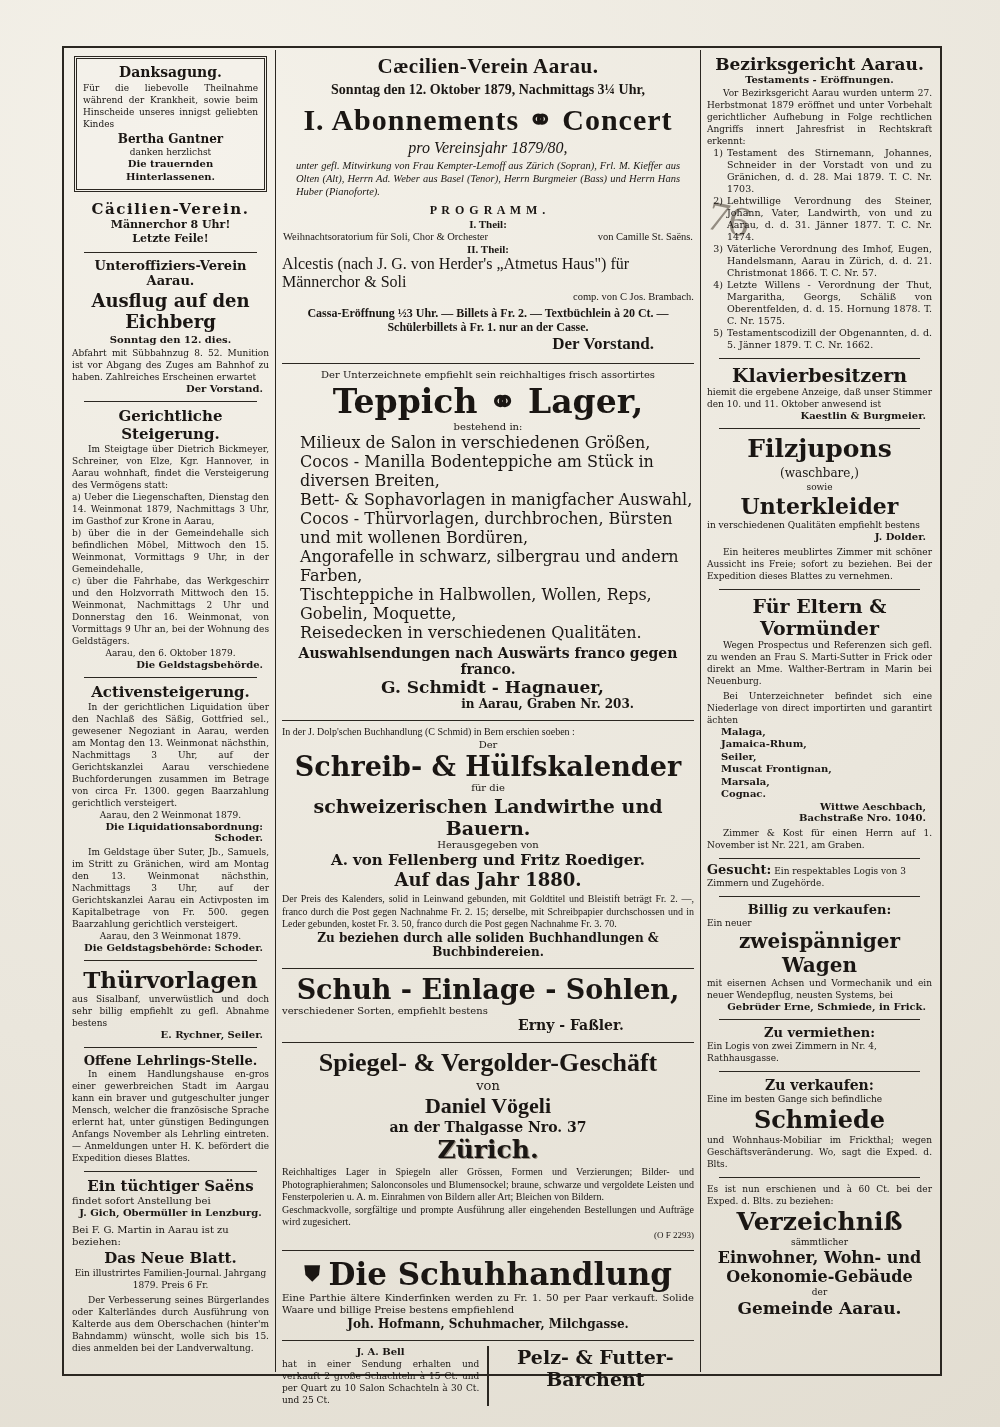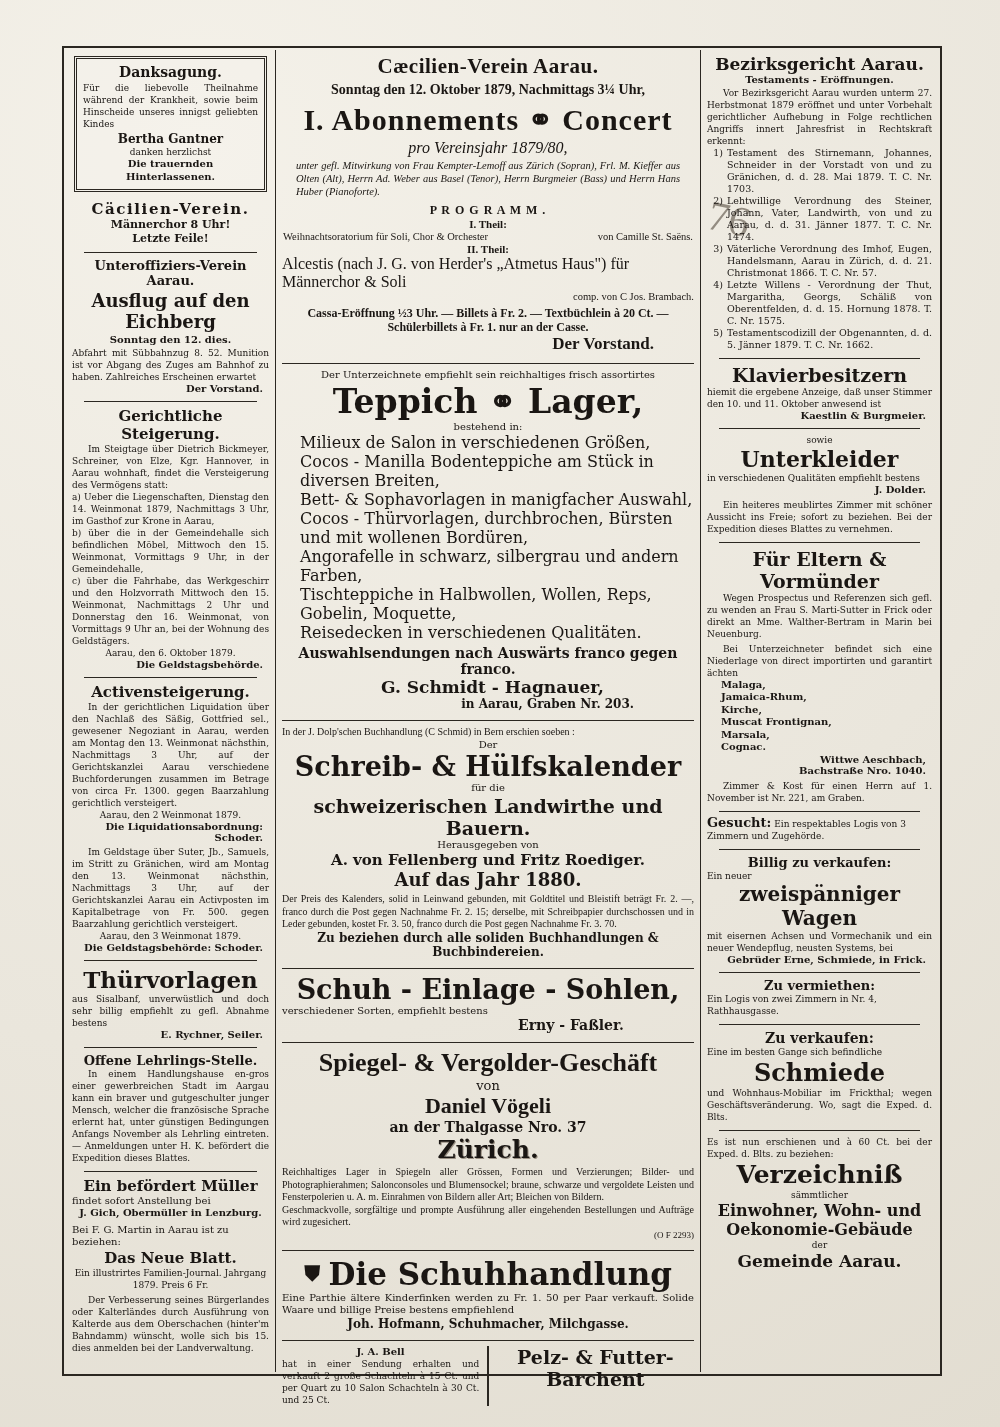--- a/index.html
+++ b/index.html
@@ -134,21 +134,21 @@
       </div>
       <div class="rule"></div>
 
       <div class="blk">
         <div class="frak hd3 ctr">Offene Lehrlings-Stelle.</div>
         <div class="frak tiny just indent">In einem Handlungshause en-gros einer gewerbreichen Stadt im Aargau kann ein braver und gutgeschulter junger Mensch, welcher die französische Sprache erlernt hat, unter günstigen Bedingungen Anfangs November als Lehrling eintreten. — Anmeldungen unter H. K. befördert die Expedition dieses Blattes.</div>
       </div>
       <div class="rule"></div>
 
       <div class="blk">
-        <div class="frak ctr" style="font-size:15px;font-weight:bold">Ein befördert Müller</div>
+        <div class="frak ctr" style="font-size:15px;font-weight:bold">Ein tüchtiger Saëns</div>
         <div class="frak sm">findet sofort Anstellung bei</div>
         <div class="frak sm bold ctr">J. Gich, Obermüller in Lenzburg.</div>
         <div class="frak sm" style="margin-top:4px">Bei F. G. Martin in Aarau ist zu beziehen:</div>
         <div class="frak ctr" style="font-size:15px;font-weight:bold">Das Neue Blatt.</div>
         <div class="frak tiny ctr">Ein illustrirtes Familien-Journal. Jahrgang 1879. Preis 6 Fr.</div>
         <div class="frak tiny just indent" style="margin-top:3px">Der Verbesserung seines Bürgerlandes oder Kalterländes durch Ausführung von Kalterde aus dem Oberschachen (hinter'm Bahndamm) wünscht, wolle sich bis 15. dies anmelden bei der Landverwaltung.</div>
       </div>
 
     </div>
 
@@ -285,36 +285,40 @@
       <div class="rule"></div>
 
       <div class="blk">
         <div class="frak ctr" style="font-size:19px;font-weight:bold">Klavierbesitzern</div>
         <div class="frak tiny just">hiemit die ergebene Anzeige, daß unser Stimmer den 10. und 11. Oktober anwesend ist</div>
         <div class="sig frak">Kaestlin &amp; Burgmeier.</div>
       </div>
       <div class="rule"></div>
 
       <div class="blk">
+        <div class="ctr">
+          <span class="frak" style="font-size:25px;font-weight:bold">Filzjupons</span>
+          <span class="frak" style="font-size:12px">(waschbare,)</span>
+        </div>
         <div class="frak tiny ctr">sowie</div>
         <div class="frak ctr" style="font-size:22px;font-weight:bold">Unterkleider</div>
         <div class="frak tiny">in verschiedenen Qualitäten empfiehlt bestens</div>
         <div class="sig frak">J. Dolder.</div>
         <div class="frak tiny just indent" style="margin-top:4px">Ein heiteres meublirtes Zimmer mit schöner Aussicht ins Freie; sofort zu beziehen. Bei der Expedition dieses Blattes zu vernehmen.</div>
       </div>
       <div class="rule"></div>
 
       <div class="blk">
         <div class="frak ctr" style="font-size:19px;font-weight:bold">Für Eltern &amp; Vormünder</div>
         <div class="frak tiny just indent">Wegen Prospectus und Referenzen sich gefl. zu wenden an Frau S. Marti-Sutter in Frick oder direkt an Mme. Walther-Bertram in Marin bei Neuenburg.</div>
         <div class="frak tiny just indent" style="margin-top:3px">Bei Unterzeichneter befindet sich eine Niederlage von direct importirten und garantirt ächten</div>
         <div style="padding-left:14px">
           <div class="frak sm bold">Malaga,</div>
           <div class="frak sm bold">Jamaica-Rhum,</div>
-          <div class="frak sm bold">Kirche,</div>
+          <div class="frak sm bold">Seiler,</div>
           <div class="frak sm bold">Muscat Frontignan,</div>
           <div class="frak sm bold">Marsala,</div>
           <div class="frak sm bold">Cognac.</div>
         </div>
         <div class="sig frak">Wittwe Aeschbach,</div>
         <div class="sig frak">Bachstraße Nro. 1040.</div>
         <div class="frak tiny just indent" style="margin-top:4px">Zimmer &amp; Kost für einen Herrn auf 1. November ist Nr. 221, am Graben.</div>
       </div>
       <div class="rule"></div>
 

